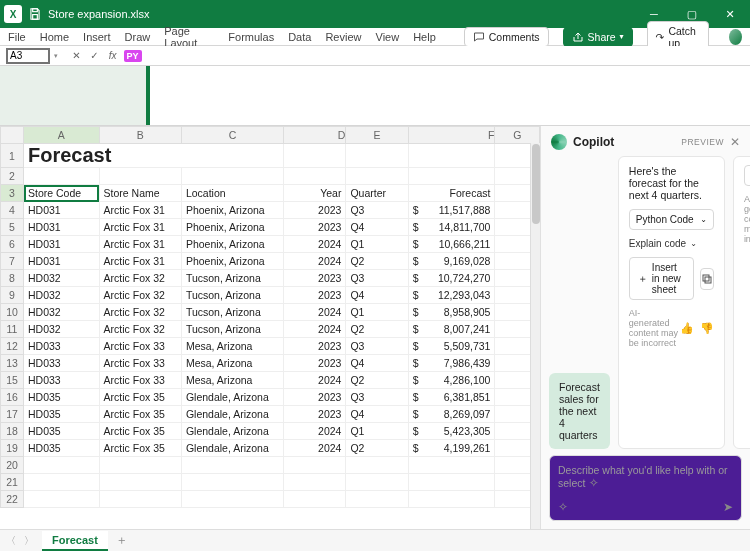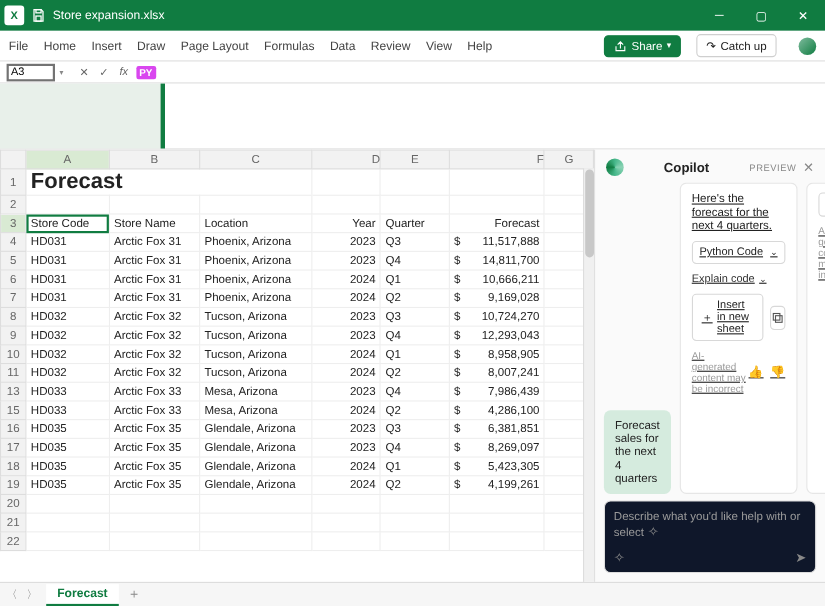--- a/index.html
+++ b/index.html
@@ -5,21 +5,21 @@
   * { margin: 0; padding: 0; box-sizing: border-box; font-family: "Segoe UI", Arial, sans-serif; }
   body { background: #f5f5f5; width: 750px; height: 551px; overflow: hidden; display: flex; flex-direction: column; font-size: 11px; color: #222; }
   
   .titlebar { background: #107c41; height: 28px; display: flex; align-items: center; padding: 0 4px; color: #fff; gap: 6px; }
   .titlebar .app-icon { width: 18px; height: 18px; background: #fff; border-radius: 3px; display: flex; align-items: center; justify-content: center; color: #107c41; font-size: 10px; font-weight: bold; }
   .titlebar .save-icon { width: 14px; height: 14px; }
   .titlebar .filename { font-size: 11px; }
   .titlebar .spacer { flex: 1; }
   .winbtn { width: 32px; height: 28px; display: flex; align-items: center; justify-content: center; cursor: default; }
   
-  .ribbon { background: #fff; height: 28px; border-bottom: 1px solid #d6d6d6; display: flex; align-items: center; padding: 0 8px; gap: 14px; }
+  .ribbon { background: #fff; height: 18px; border-bottom: 1px solid #d6d6d6; display: flex; align-items: center; padding: 0 8px; gap: 14px; }
   .ribbon .tab { font-size: 11px; color: #444; cursor: default; }
   .ribbon .spacer { flex: 1; }
   .ribbon .pill { display: flex; align-items: center; gap: 4px; padding: 3px 8px; border: 1px solid #cfcfcf; border-radius: 4px; font-size: 10.5px; cursor: default; background: #fff; }
   .ribbon .pill.green { background: #107c41; border-color: #107c41; color: #fff; }
   .ribbon .pill.green .caret { color: #fff; }
   .caret { font-size: 8px; }
   .ribbon .copilot-icon { width: 16px; height: 16px; border-radius: 50%; background: linear-gradient(135deg,#7fbc9e,#107c41); margin-left: 6px; }
   
   .formulabar { background: #fff; height: 20px; border-bottom: 1px solid #d6d6d6; display: flex; align-items: center; padding: 0 6px; gap: 4px; font-size: 11px; }
   .namebox { width: 44px; height: 16px; border: 2px solid #737373; font-size: 10px; padding: 0 2px; }
@@ -48,35 +48,35 @@
   .grid .colF { width: 78px; text-align: right; }
   .grid .colG { width: 40px; }
   .grid .dollar { float: left; }
   .grid .big { font-size: 20px; font-weight: bold; }
   .sheet .vscroll { position: absolute; right: 0; top: 17px; bottom: 0; width: 10px; background: #f0f0f0; border-left: 1px solid #ddd; }
   .sheet .vscroll .thumb { width: 8px; margin: 1px; height: 80px; background: #c8c8c8; border-radius: 4px; }
   
   .copilot { width: 210px; background: #fafafa; border-left: 1px solid #e0e0e0; display: flex; flex-direction: column; font-size: 10.5px; }
   .copilot .cp-header { display: flex; align-items: center; gap: 6px; padding: 8px 10px 6px; }
   .cp-logo { width: 16px; height: 16px; border-radius: 50%; background: conic-gradient(#46b78a,#8bd3b5,#46b78a,#107c41,#46b78a); }
-  .cp-title { font-size: 12px; font-weight: 600; flex: 1; text-align: center; }
+  .cp-title { font-size: 12px; font-weight: 600; flex: 1; }
   .cp-preview { font-size: 8.5px; color: #888; letter-spacing: 0.5px; }
   .cp-close { font-size: 12px; color: #888; cursor: default; }
   .cp-scroll { flex: 1; overflow: hidden; padding: 0 8px; display: flex; flex-direction: row; gap: 8px; }
   .cp-bubble-user { background: #d5ebde; border-radius: 6px; padding: 8px 10px; font-size: 10.5px; align-self: flex-end; max-width: 170px; }
-  .cp-card { background: #fff; border: 1px solid #e6e6e6; border-radius: 6px; padding: 8px 10px; display: flex; flex-direction: column; gap: 8px; text-decoration: underline; }
+  .cp-card { background: #fff; border: 1px solid #e6e6e6; border-radius: 6px; padding: 8px 10px; display: flex; flex-direction: column; gap: 8px; }
   .cp-select { border: 1px solid #d8d8d8; border-radius: 4px; padding: 4px 6px; display: flex; justify-content: space-between; align-items: center; font-size: 10px; }
   .cp-link { font-size: 10px; color: #333; display: flex; align-items: center; gap: 4px; }
   .cp-row { display: flex; gap: 6px; align-items: center; }
   .cp-btn { border: 1px solid #d8d8d8; border-radius: 4px; padding: 4px 8px; font-size: 10px; display: flex; align-items: center; gap: 4px; cursor: default; background: #fff; }
   .cp-iconbtn { border: 1px solid #d8d8d8; border-radius: 4px; width: 22px; height: 22px; display: flex; align-items: center; justify-content: center; font-size: 11px; cursor: default; background: #fff; }
   .cp-note { font-size: 9px; color: #999; }
   .thumbs { display: flex; gap: 6px; align-items: center; justify-content: flex-end; }
   .thumbs span { color: #bbb; font-size: 11px; cursor: default; }
-  .cp-input { margin: 6px 8px 8px; border: 1px solid #ddd; background: #0f172a; border-radius: 6px; padding: 8px; display: flex; flex-direction: column; gap: 10px; position: relative; height: 66px; }
+  .cp-input { margin: 6px 8px 8px; border: 1px solid #ddd; background: #4c1d95; border-radius: 6px; padding: 8px; display: flex; flex-direction: column; gap: 10px; position: relative; height: 66px; }
   .cp-input .ph { color: #9a9a9a; font-size: 10.5px; }
   .cp-input .row { display: flex; justify-content: space-between; align-items: center; margin-top: auto; }
   .spark { color: #888; font-size: 12px; }
   .send { color: #888; font-size: 12px; }
   
   .tabs { height: 22px; background: #f6f6f6; border-top: 1px solid #ddd; display: flex; align-items: center; padding: 0 6px; gap: 8px; font-size: 11px; }
   .tabs .navbtn { color: #888; font-size: 10px; }
   .tabs .sheet-tab { padding: 3px 10px; border-bottom: 2px solid #107c41; color: #107c41; font-weight: 600; background: #fff; }
   .tabs .add { color: #888; font-size: 12px; }
   
@@ -105,20 +105,26 @@
   <span class="tab">Home</span>
   <span class="tab">Insert</span>
   <span class="tab">Draw</span>
   <span class="tab">Page Layout</span>
   <span class="tab">Formulas</span>
   <span class="tab">Data</span>
   <span class="tab">Review</span>
   <span class="tab">View</span>
   <span class="tab">Help</span>
   <div class="spacer"></div>
+  <div class="pill">
+    <svg width="12" height="12" viewBox="0 0 24 24" fill="none" stroke="#555" stroke-width="2">
+        <path d="M3 4h18v12H8l-5 4z"></path>
+      </svg>
+    <span>Comments</span>
+  </div>
   <div class="pill green">
     <svg width="12" height="12" viewBox="0 0 24 24" fill="none" stroke="#fff" stroke-width="2">
         <path d="M4 12v8h16v-8M12 4v12M7 9l5-5 5 5"></path>
       </svg>
     <span>Share</span>
     <span class="caret">▾</span>
   </div>
   <div class="pill">
     <span>↷</span>
     <span>Catch up</span>
@@ -257,20 +263,30 @@
             <td class="rowhdr ">11</td>
             <td class="colA ">HD032</td>
             <td class="colB ">Arctic Fox 32</td>
             <td class="colC ">Tucson, Arizona</td>
             <td class="colD ">2024</td>
             <td class="colE ">Q2</td>
             <td class="colF"><span class="dollar">$</span>8,007,241</td>
             <td class="colG "></td>
           </tr>
           <tr>
+            <td class="rowhdr ">12</td>
+            <td class="colA ">HD033</td>
+            <td class="colB ">Arctic Fox 33</td>
+            <td class="colC ">Mesa, Arizona</td>
+            <td class="colD ">2023</td>
+            <td class="colE ">Q3</td>
+            <td class="colF"><span class="dollar">$</span>5,509,731</td>
+            <td class="colG "></td>
+          </tr>
+          <tr>
             <td class="rowhdr ">13</td>
             <td class="colA ">HD033</td>
             <td class="colB ">Arctic Fox 33</td>
             <td class="colC ">Mesa, Arizona</td>
             <td class="colD ">2023</td>
             <td class="colE ">Q4</td>
             <td class="colF"><span class="dollar">$</span>7,986,439</td>
             <td class="colG "></td>
           </tr>
           <tr>

